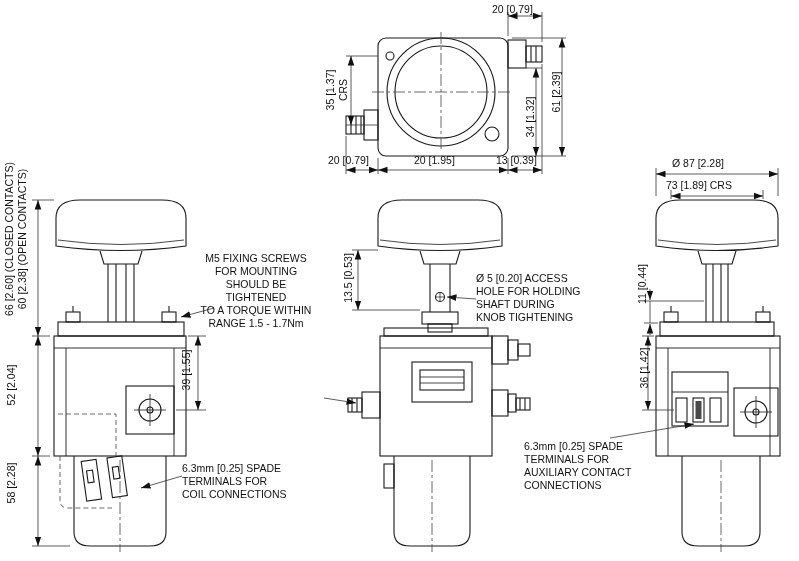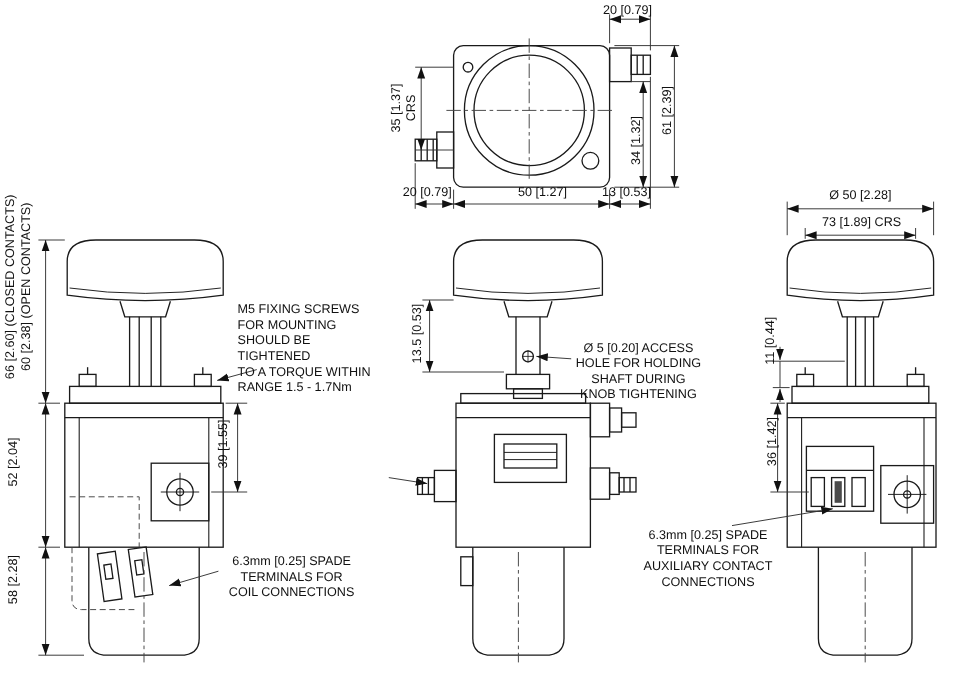--- a/index.html
+++ b/index.html
@@ -1,22 +1,22 @@
 <!DOCTYPE html>
 <html><head>
 <meta charset="utf-8">
 <style>
   *{margin:0;padding:0;box-sizing:border-box}
   html,body{background:#fff}
   body{font-family:"Liberation Sans",sans-serif;color:#111}
   .stage{position:relative;width:799px;height:561px;background:#fff;overflow:hidden}
   .stage > svg{position:absolute;left:0;top:0}
   .lbl{position:absolute;font-size:10.5px;line-height:13px;white-space:pre-line}
-  .center{text-align:center}
-  .right{text-align:left}
+  .center{text-align:left}
+  .right{text-align:center}
   .rot{transform:rotate(-90deg);transform-origin:0 0;text-align:center}
 </style>
 </head>
 <body>
 
 <div class="stage">
 
   <svg width="799" height="561" viewBox="0 0 799 561">
     <defs>
       <marker id="arr" viewBox="0 0 10 8" refX="9.5" refY="4" markerWidth="10" markerHeight="8" markerUnits="userSpaceOnUse" orient="auto-start-reverse">
@@ -210,44 +210,44 @@
       <path d="M610 438 L694 424" marker-end="url(#arr)"></path>
     </g>
   </svg>
 
   <div class="lbl center" style="left:492px;top:3px;width:62px">20 [0.79]</div>
   <div class="lbl rot" style="left:324px;top:134px;width:88px">35 [1.37]
 CRS</div>
   <div class="lbl rot" style="left:550px;top:132px;width:80px">61 [2.39]</div>
   <div class="lbl rot" style="left:524px;top:150px;width:66px">34 [1.32]</div>
   <div class="lbl center" style="left:328px;top:154px;width:56px">20 [0.79]</div>
-  <div class="lbl center" style="left:414px;top:154px;width:76px">50 [1.27]</div>
-  <div class="lbl center" style="left:496px;top:154px;width:52px">13 [0.53]</div>
+  <div class="lbl center" style="left:414px;top:154px;width:76px">20 [1.95]</div>
+  <div class="lbl center" style="left:496px;top:154px;width:52px">13 [0.39]</div>
 
   <div class="lbl rot" style="left:3px;top:334px;width:190px">66 [2.60] (CLOSED CONTACTS)</div>
   <div class="lbl rot" style="left:16px;top:334px;width:190px">60 [2.38] (OPEN CONTACTS)</div>
   <div class="lbl rot" style="left:5px;top:428px;width:86px">52 [2.04]</div>
   <div class="lbl rot" style="left:5px;top:524px;width:82px">58 [2.28]</div>
   <div class="lbl rot" style="left:180px;top:404px;width:68px">39 [1.55]</div>
   <div class="lbl right" style="left:198px;top:252px;width:116px">M5 FIXING SCREWS
 FOR MOUNTING
 SHOULD BE TIGHTENED
 TO A TORQUE WITHIN
 RANGE 1.5 - 1.7Nm</div>
   <div class="lbl center" style="left:182px;top:462px;width:122px">6.3mm [0.25] SPADE
 TERMINALS FOR
 COIL CONNECTIONS</div>
 
   <div class="lbl rot" style="left:342px;top:308px;width:60px">13.5 [0.53]</div>
-  <div class="lbl center" style="left:476px;top:284px;width:112px">Ø 5 [0.20] ACCESS
+  <div class="lbl center" style="left:476px;top:272px;width:112px">Ø 5 [0.20] ACCESS
 HOLE FOR HOLDING
 SHAFT DURING
 KNOB TIGHTENING</div>
 
-  <div class="lbl center" style="left:672px;top:157px;width:90px">Ø 50 [2.28]</div>
+  <div class="lbl center" style="left:672px;top:157px;width:90px">Ø 87 [2.28]</div>
   <div class="lbl center" style="left:666px;top:179px;width:104px">73 [1.89]  CRS</div>
   <div class="lbl rot" style="left:636px;top:312px;width:56px">11 [0.44]</div>
   <div class="lbl rot" style="left:638px;top:402px;width:68px">36 [1.42]</div>
   <div class="lbl center" style="left:524px;top:440px;width:132px">6.3mm [0.25] SPADE
 TERMINALS FOR
 AUXILIARY CONTACT
 CONNECTIONS</div>
 
 </div>
 

